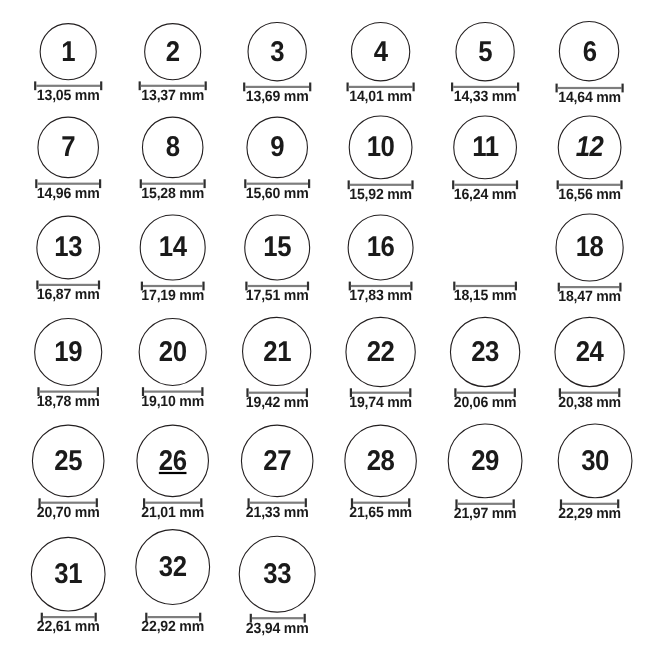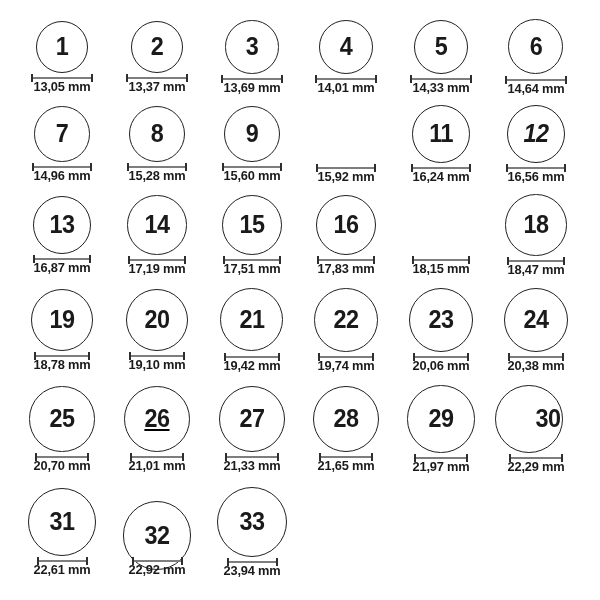--- a/index.html
+++ b/index.html
@@ -147,20 +147,23 @@
   <div class="circle" style="height: 56.6144px; width: 56.6144px; left: 223.693px; top: 105.693px;">
     <span class="num">9</span>
   </div>
   <div class="dim" style="width: 59.8px; left: 222.1px; top: 163.307px;">
     <span class="tick"></span>
     <span class="bar"></span>
     <span class="tick"></span>
   </div>
   <div class="label" style="left: 204px; top: 169.307px;">15,60 mm</div>
 
+  <div class="circle" style="height: 57.1501px; width: 57.1501px; left: 317.425px; top: 105.425px;">
+    <span class="num">10</span>
+  </div>
   <div class="dim" style="width: 59.8px; left: 316.1px; top: 163.575px;">
     <span class="tick"></span>
     <span class="bar"></span>
     <span class="tick"></span>
   </div>
   <div class="label" style="left: 298px; top: 169.575px;">15,92 mm</div>
 
   <div class="circle" style="height: 57.6858px; width: 57.6858px; left: 412.157px; top: 105.157px;">
     <span class="num">11</span>
   </div>
@@ -341,41 +344,41 @@
   <div class="circle" style="height: 67.2778px; width: 67.2778px; left: 407.361px; top: 385.361px;">
     <span class="num">29</span>
   </div>
   <div class="dim" style="width: 53.2px; left: 414.4px; top: 453.639px;">
     <span class="tick"></span>
     <span class="bar"></span>
     <span class="tick"></span>
   </div>
   <div class="label" style="left: 393px; top: 459.639px;">21,97 mm</div>
 
-  <div class="circle" style="height: 67.8135px; width: 67.8135px; left: 495px; top: 385.093px; justify-content: flex-end;">
+  <div class="circle" style="height: 67.8135px; width: 67.8135px; left: 507px; top: 385.093px;">
     <span class="num">30</span>
   </div>
   <div class="dim" style="width: 53.2px; left: 509.4px; top: 453.907px;">
     <span class="tick"></span>
     <span class="bar"></span>
     <span class="tick"></span>
   </div>
   <div class="label" style="left: 488px; top: 459.907px;">22,29 mm</div>
 
   <div class="circle" style="height: 68.3491px; width: 68.3491px; left: 27.8254px; top: 487.825px;">
     <span class="num">31</span>
   </div>
   <div class="dim" style="width: 51px; left: 36.5px; top: 557.175px;">
     <span class="tick"></span>
     <span class="bar"></span>
     <span class="tick"></span>
   </div>
   <div class="label" style="left: 14px; top: 563.175px;">22,61 mm</div>
 
-  <div class="circle" style="height: 68.8681px; width: 68.8681px; left: 122.566px; top: 501px;">
+  <div class="circle" style="height: 68.8681px; width: 68.8681px; left: 122.566px; top: 481px;">
     <span class="num">32</span>
   </div>
   <div class="dim" style="width: 51px; left: 131.5px; top: 557.434px;">
     <span class="tick"></span>
     <span class="bar"></span>
     <span class="tick"></span>
   </div>
   <div class="label" style="left: 109px; top: 563.434px;">22,92 mm</div>
 
   <div class="circle" style="height: 70.5756px; width: 70.5756px; left: 216.712px; top: 486.712px;">

